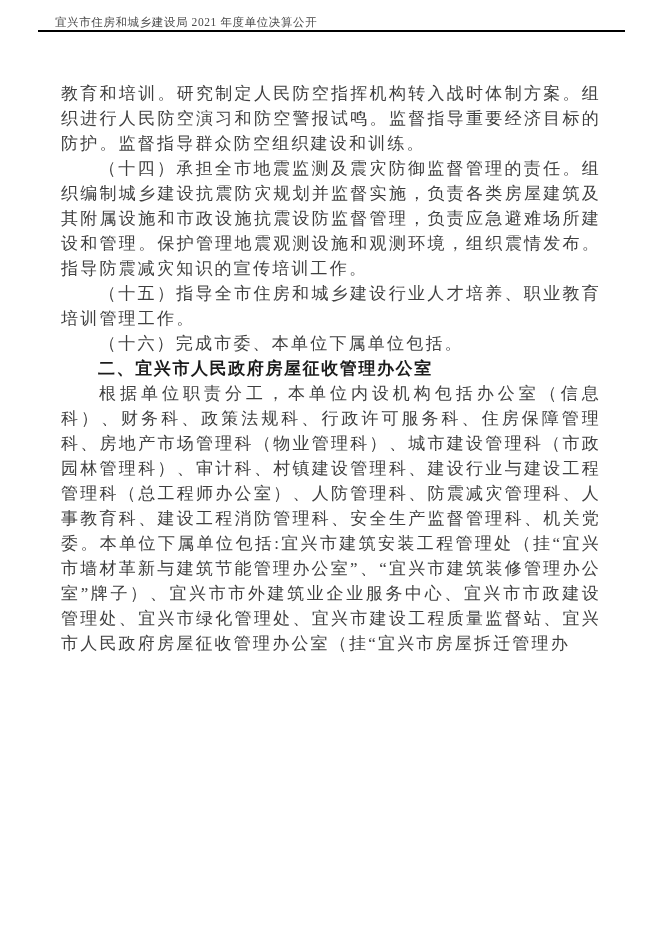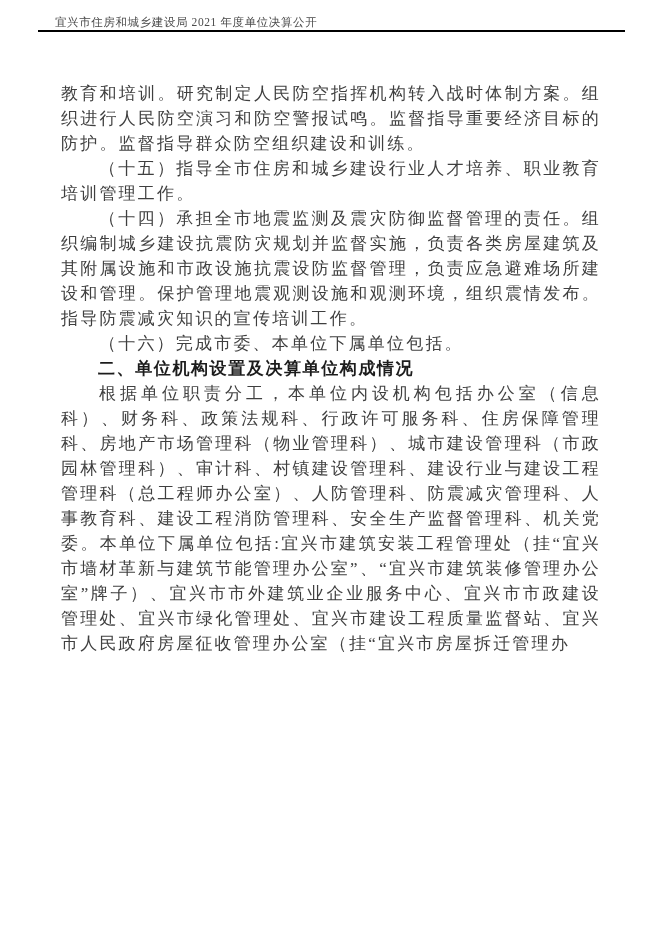--- a/index.html
+++ b/index.html
@@ -74,24 +74,24 @@
 <body>
 
 <div class="page">
 
   <div class="page-header">宜兴市住房和城乡建设局 2021 年度单位决算公开</div>
 
   <div class="header-rule"></div>
 
   <div class="document-body">
     <p>教育和培训。研究制定人民防空指挥机构转入战时体制方案。组织进行人民防空演习和防空警报试鸣。监督指导重要经济目标的防护。监督指导群众防空组织建设和训练。</p>
+    <p class="para-indent">（十四）承担全市地震监测及震灾防御监督管理的责任。组织编制城乡建设抗震防灾规划并监督实施，负责各类房屋建筑及其附属设施和市政设施抗震设防监督管理，负责应急避难场所建设和管理。保护管理地震观测设施和观测环境，组织震情发布。指导防震减灾知识的宣传培训工作。</p>
     <p class="para-indent">（十五）指导全市住房和城乡建设行业人才培养、职业教育培训管理工作。</p>
-    <p class="para-indent">（十四）承担全市地震监测及震灾防御监督管理的责任。组织编制城乡建设抗震防灾规划并监督实施，负责各类房屋建筑及其附属设施和市政设施抗震设防监督管理，负责应急避难场所建设和管理。保护管理地震观测设施和观测环境，组织震情发布。指导防震减灾知识的宣传培训工作。</p>
     <p class="para-indent">（十六）完成市委、本单位下属单位包括。</p>
-    <p class="section-heading">二、单位机构设置及决算单位构成情况</p>
+    <p class="section-heading">二、宜兴市人民政府房屋征收管理办公室</p>
     <p class="para-indent">根据单位职责分工，本单位内设机构包括办公室（信息科）、财务科、政策法规科、行政许可服务科、住房保障管理科、房地产市场管理科（物业管理科）、城市建设管理科（市政园林管理科）、审计科、村镇建设管理科、建设行业与建设工程管理科（总工程师办公室）、人防管理科、防震减灾管理科、人事教育科、建设工程消防管理科、安全生产监督管理科、机关党委。本单位下属单位包括:宜兴市建筑安装工程管理处（挂“宜兴市墙材革新与建筑节能管理办公室”、“宜兴市建筑装修管理办公室”牌子）、宜兴市市外建筑业企业服务中心、宜兴市市政建设管理处、宜兴市绿化管理处、宜兴市建设工程质量监督站、宜兴市人民政府房屋征收管理办公室（挂“宜兴市房屋拆迁管理办</p>
   </div>
 
   <div class="page-footer">
     <span>- 5 -</span>
   </div>
 
 </div>
 
 </body></html>

